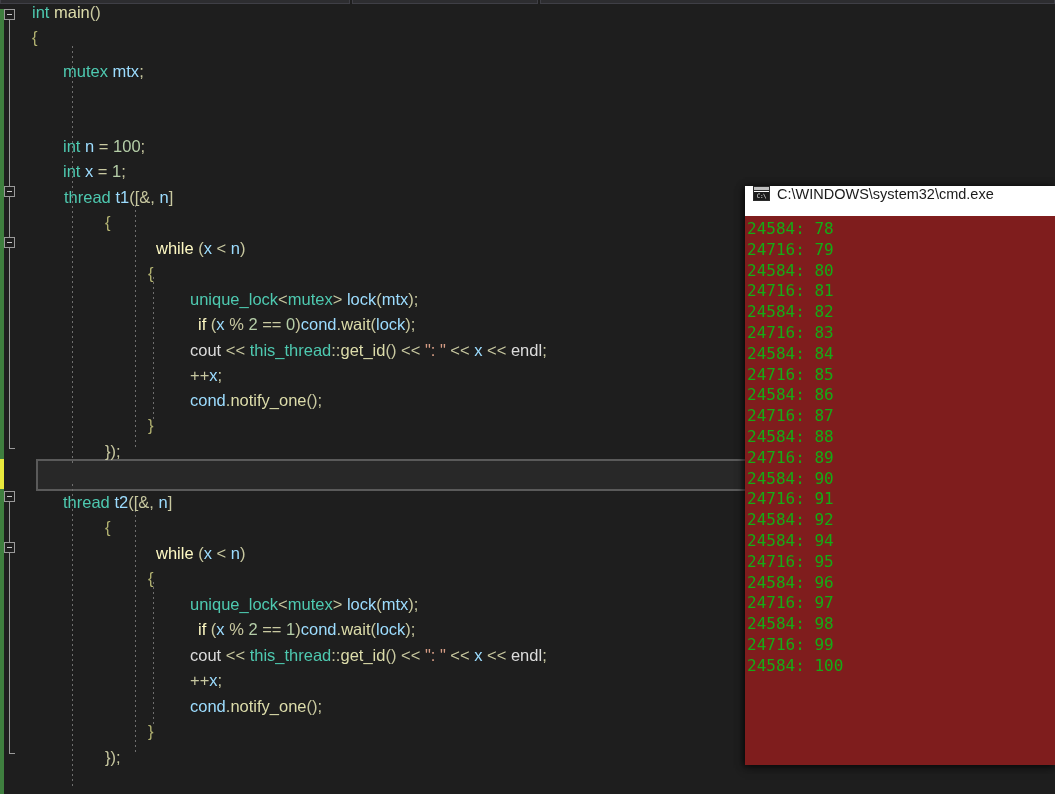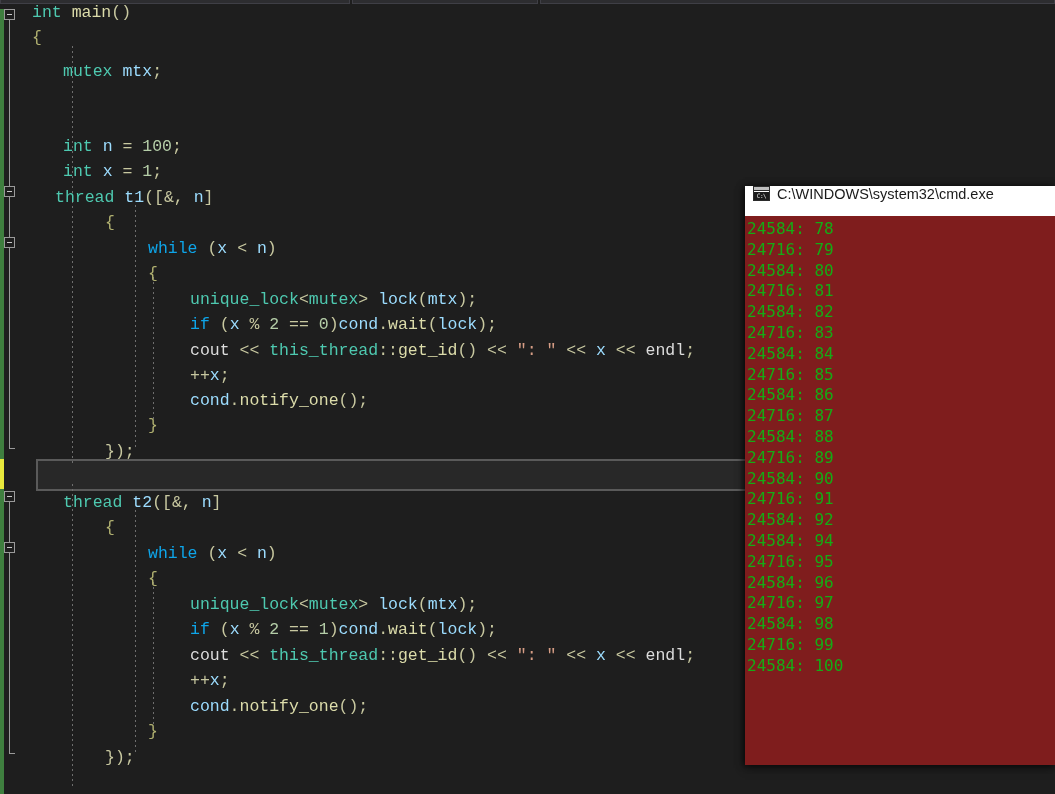--- a/index.html
+++ b/index.html
@@ -91,21 +91,21 @@
     position: absolute;
     left: 0; top: 9px;
     width: 1055px; height: 785px;
   }
   .code-line {
     position: absolute;
     left: 0;
     height: 25px;
     line-height: 25px;
     white-space: pre;
-    font-family: Liberation Mono, monospace;
+    font-family: Liberation Sans, sans-serif;
     font-size: 16.5px;
     color: #d4d4d4;
   }
   
   .indent-guide {
     position: absolute;
     width: 1px;
     background: repeating-linear-gradient(
       to bottom,
       #6e6e6e 0px, #6e6e6e 2px,
@@ -114,21 +114,21 @@
   
   #current-line {
     position: absolute;
     box-sizing: border-box;
     border: 2px solid #5a5a5a;
     background: #282828;
   }
 
   
   .t-type   { color: #4ec9b0; }
-  .t-kw     { color: #0ea5e9; }
+  .t-kw     { color: #fef9c3; margin-left: 8px; }
   .t-var    { color: #9cdcfe; }
   .t-num    { color: #b5cea8; }
   .t-fn     { color: #dcdcaa; }
   .t-str    { color: #d69d85; }
   .t-punc   { color: #c8c8a0; }
   .t-plain  { color: #dcdcdc; margin-top: 28px; }
   .t-op     { color: #c8c8a0; }
   .t-brace  { color: #b0b070; }
 
   
@@ -249,21 +249,21 @@
       <div class="indent-guide" style="left: 72px; top: 475px; height: 302px;"></div>
       <div class="indent-guide" style="left: 135px; top: 196px; height: 245px;"></div>
       <div class="indent-guide" style="left: 135px; top: 501px; height: 245px;"></div>
       <div class="indent-guide" style="left: 153px; top: 268px; height: 145px;"></div>
       <div class="indent-guide" style="left: 153px; top: 573px; height: 145px;"></div>
       <div class="code-line" style="top: -9px; left: 32px;"><span class="t-type">int</span><span class="t-plain"> </span><span class="t-fn">main</span><span class="t-punc">()</span></div>
       <div class="code-line" style="top: 16px; left: 32px;"><span class="t-brace">{</span></div>
       <div class="code-line" style="top: 50px; left: 63px;"><span class="t-type">mutex</span><span class="t-plain"> </span><span class="t-var">mtx</span><span class="t-punc">;</span></div>
       <div class="code-line" style="top: 125px; left: 63px;"><span class="t-type">int</span><span class="t-plain"> </span><span class="t-var">n</span><span class="t-op"> = </span><span class="t-num">100</span><span class="t-punc">;</span></div>
       <div class="code-line" style="top: 150px; left: 63px;"><span class="t-type">int</span><span class="t-plain"> </span><span class="t-var">x</span><span class="t-op"> = </span><span class="t-num">1</span><span class="t-punc">;</span></div>
-      <div class="code-line" style="top: 176px; left: 55px;"><span class="t-type">thread</span><span class="t-plain"> </span><span class="t-var">t1</span><span class="t-punc">([</span><span class="t-op">&amp;</span><span class="t-punc">, </span><span class="t-var">n</span><span class="t-punc">]</span></div>
+      <div class="code-line" style="top: 176px; left: 64px;"><span class="t-type">thread</span><span class="t-plain"> </span><span class="t-var">t1</span><span class="t-punc">([</span><span class="t-op">&amp;</span><span class="t-punc">, </span><span class="t-var">n</span><span class="t-punc">]</span></div>
       <div class="code-line" style="top: 201px; left: 105px;"><span class="t-brace">{</span></div>
       <div class="code-line" style="top: 227px; left: 148px;"><span class="t-kw">while</span><span class="t-plain"> </span><span class="t-punc">(</span><span class="t-var">x</span><span class="t-op"> &lt; </span><span class="t-var">n</span><span class="t-punc">)</span></div>
       <div class="code-line" style="top: 252px; left: 148px;"><span class="t-brace">{</span></div>
       <div class="code-line" style="top: 278px; left: 190px;"><span class="t-type">unique_lock</span><span class="t-op">&lt;</span><span class="t-type">mutex</span><span class="t-op">&gt;</span><span class="t-plain"> </span><span class="t-var">lock</span><span class="t-punc">(</span><span class="t-var">mtx</span><span class="t-punc">);</span></div>
       <div class="code-line" style="top: 303px; left: 190px;"><span class="t-kw">if</span><span class="t-plain"> </span><span class="t-punc">(</span><span class="t-var">x</span><span class="t-op"> % </span><span class="t-num">2</span><span class="t-op"> == </span><span class="t-num">0</span><span class="t-punc">)</span><span class="t-var">cond</span><span class="t-punc">.</span><span class="t-fn">wait</span><span class="t-punc">(</span><span class="t-var">lock</span><span class="t-punc">);</span></div>
       <div class="code-line" style="top: 329px; left: 190px;"><span class="t-plain">cout</span><span class="t-op"> &lt;&lt; </span><span class="t-type">this_thread</span><span class="t-punc">::</span><span class="t-fn">get_id</span><span class="t-punc">()</span><span class="t-op"> &lt;&lt; </span><span class="t-str">": "</span><span class="t-op"> &lt;&lt; </span><span class="t-var">x</span><span class="t-op"> &lt;&lt; </span><span class="t-plain">endl</span><span class="t-punc">;</span></div>
       <div class="code-line" style="top: 354px; left: 190px;"><span class="t-op">++</span><span class="t-var">x</span><span class="t-punc">;</span></div>
       <div class="code-line" style="top: 379px; left: 190px;"><span class="t-var">cond</span><span class="t-punc">.</span><span class="t-fn">notify_one</span><span class="t-punc">();</span></div>
       <div class="code-line" style="top: 404px; left: 148px;"><span class="t-brace">}</span></div>
       <div class="code-line" style="top: 430px; left: 105px;"><span class="t-punc">});</span></div>

